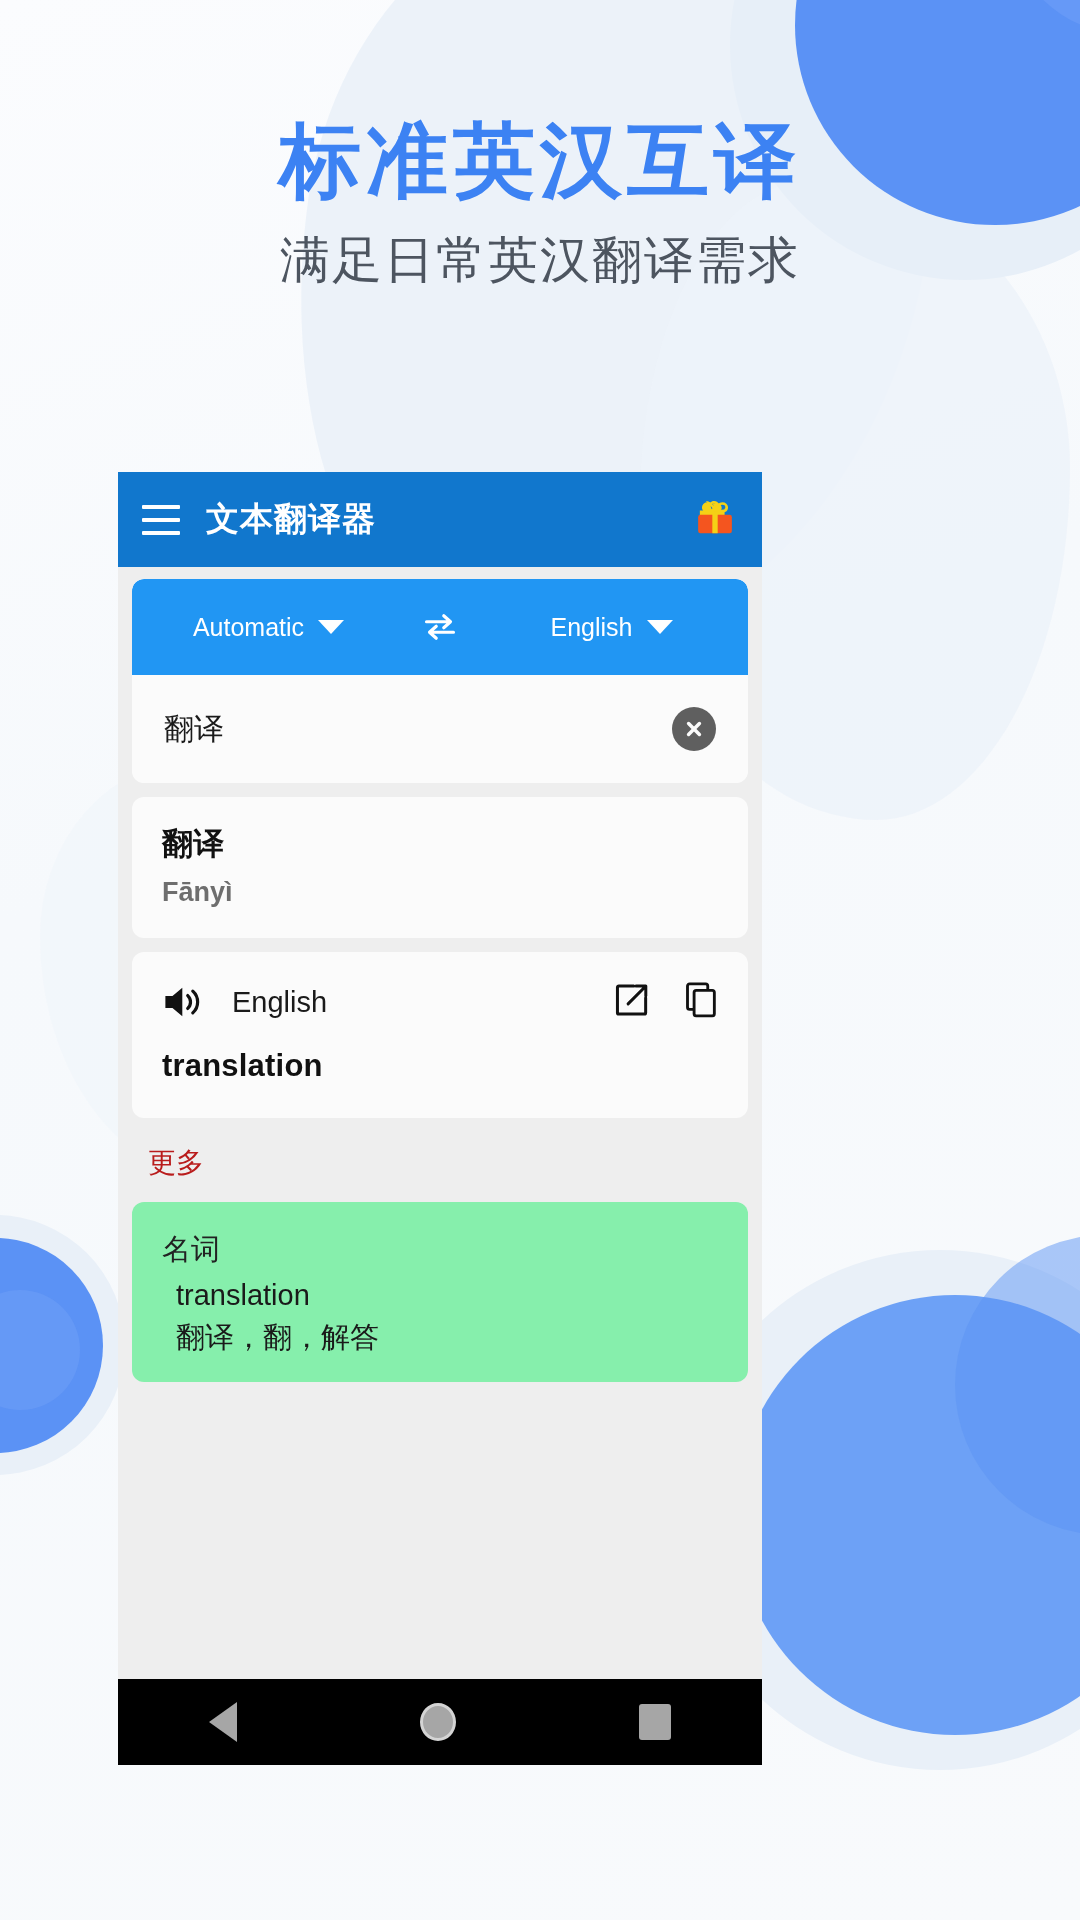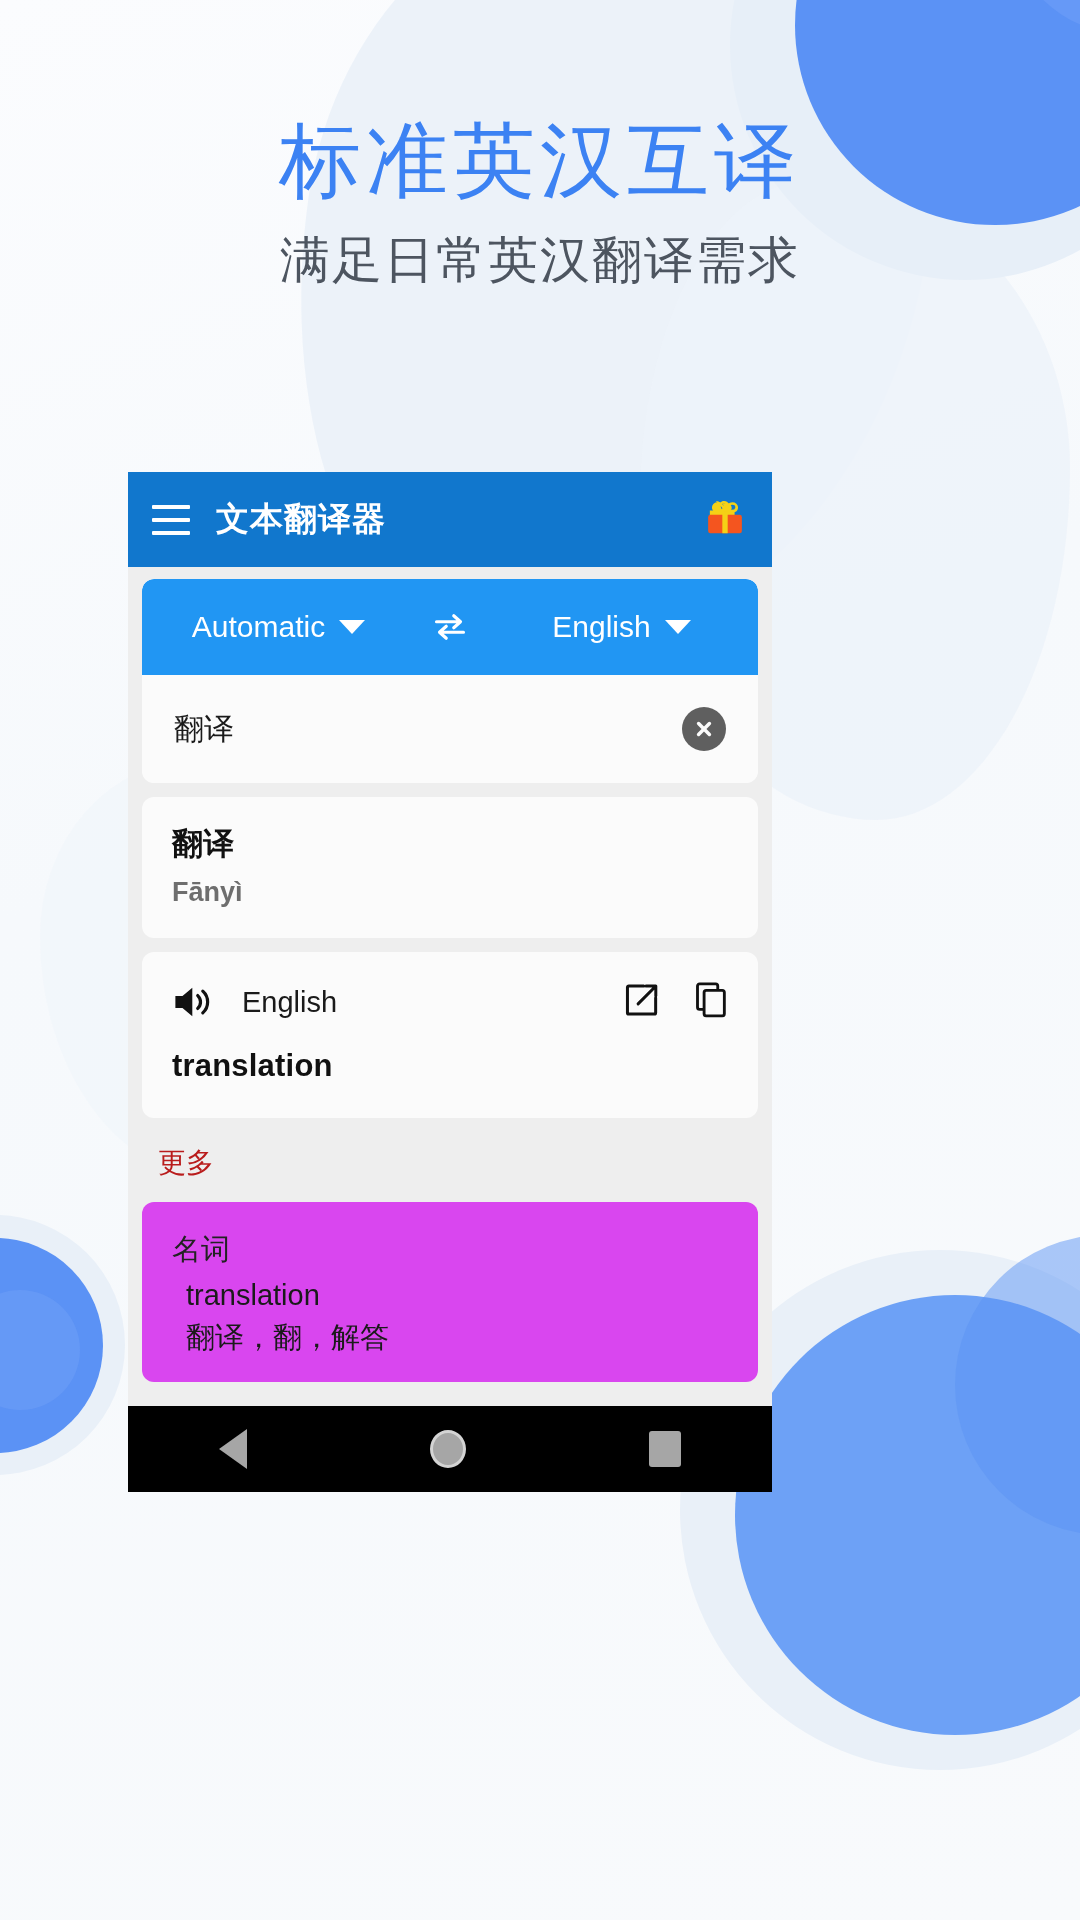--- a/index.html
+++ b/index.html
@@ -115,41 +115,41 @@
   
   .headline-wrap {
     position: absolute;
     top: 0; left: 0; right: 0;
     text-align: center;
     z-index: 5;
   }
   .headline {
     margin-top: 118px;
     font-size: 82px;
-    font-weight: 400;
+    font-weight: 700;
     color: #3c82f3;
     letter-spacing: 5px;
     line-height: 1.06;
   }
   .subhead {
     margin-top: 22px;
     font-size: 50px;
     font-weight: 400;
     color: #4d5560;
     letter-spacing: 2px;
     text-align: center;
   }
 
   
   .phone {
     position: absolute;
-    left: 128px;
+    left: 118px;
     top: 472px;
     width: 644px;
-    height: 1020px;
+    height: 1293px;
     z-index: 10;
     background: #eeeeee;
     display: flex;
     flex-direction: column;
     overflow: hidden;
   }
 
   
   .appbar {
     height: 95px;
@@ -206,21 +206,21 @@
     align-items: center;
     border-radius: 12px 12px 0 0;
   }
   .lang-item {
     flex: 1;
     display: flex;
     align-items: center;
     justify-content: center;
     gap: 14px;
     color: #ffffff;
-    font-size: 30px;
+    font-size: 25px;
     cursor: pointer;
   }
   .caret {
     width: 0; height: 0;
     border-left: 13px solid transparent;
     border-right: 13px solid transparent;
     border-top: 14px solid #ffffff;
   }
   .swap-icon {
     width: 70px;
@@ -298,21 +298,21 @@
   .more-link {
     color: #b91c1c;
     font-size: 28px;
     padding: 26px 16px 20px 16px;
     cursor: pointer;
     display: inline-block;
   }
 
   
   .dict-card {
-    background: #d946ef;
+    background: #86efac;
     border-radius: 12px;
     padding: 28px 30px 24px 30px;
   }
   .pos {
     font-size: 29px;
     color: #222222;
     margin-bottom: 4px;
   }
   .entry { padding-left: 14px; }
   .entry-word {

